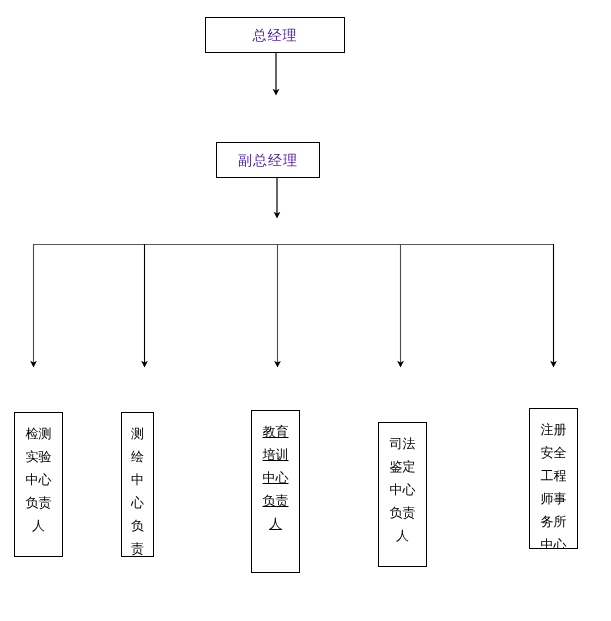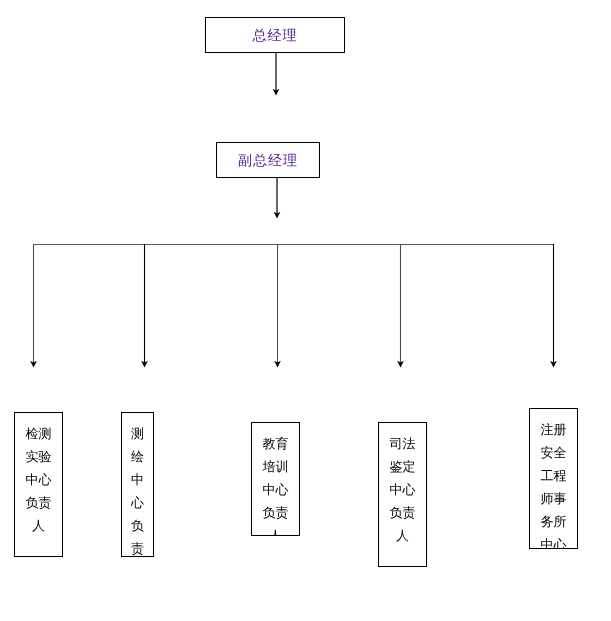--- a/index.html
+++ b/index.html
@@ -93,21 +93,21 @@
   </div>
 
   <div class="node-box node-box-leaf" style="left:14px; top:412px; width:49px; height:145px;">
     <div class="node-label-v">检测实验中心负责人</div>
   </div>
 
   <div class="node-box node-box-leaf" style="left:121px; top:412px; width:33px; height:145px;">
     <div class="node-label-v">测绘中心负责人</div>
   </div>
 
-  <div class="node-box node-box-leaf" style="left:251px; top:422px; width:49px; height:114px;">
+  <div class="node-box node-box-leaf" style="left:251px; top:410px; width:49px; height:163px;text-decoration:underline;">
     <div class="node-label-v">教育培训中心负责人</div>
   </div>
 
   <div class="node-box node-box-leaf" style="left:378px; top:422px; width:49px; height:145px;">
     <div class="node-label-v">司法鉴定中心负责人</div>
   </div>
 
   <div class="node-box node-box-leaf" style="left:529px; top:408px; width:49px; height:141px;">
     <div class="node-label-v">注册安全工程师事务所中心负责</div>
   </div>

